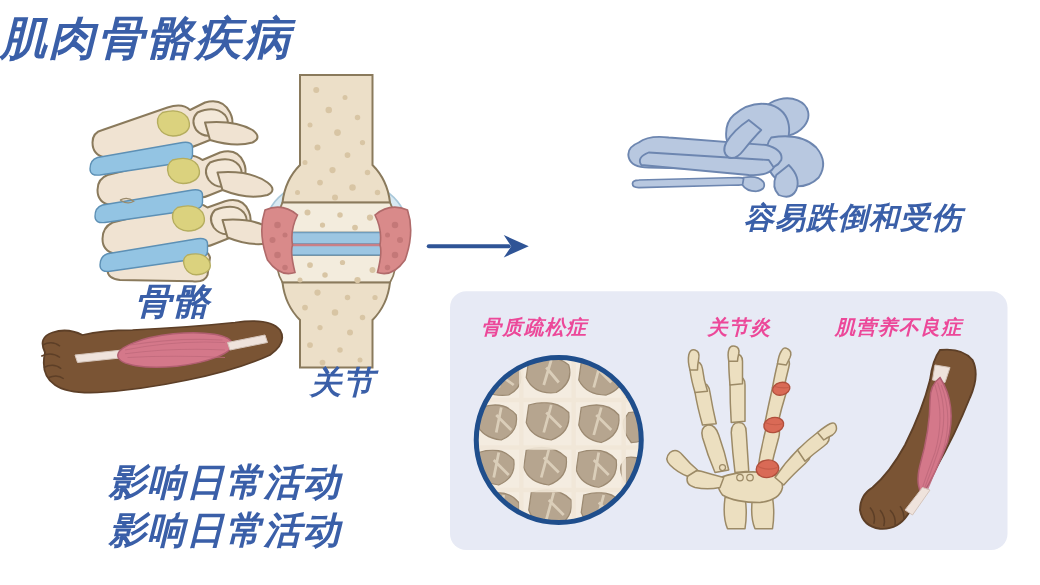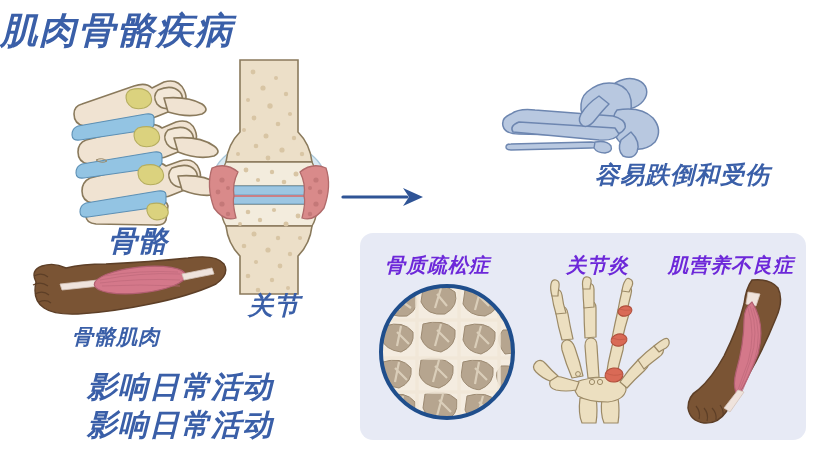--- a/index.html
+++ b/index.html
@@ -91,24 +91,24 @@
     position: absolute;
     left: 360px;
     top: 233px;
     width: 446px;
     height: 207px;
     background: #e7eaf5;
     border-radius: 13px;
   }
   .panel-label {
     position: absolute;
-    color: #6d28d9;
+    color: #ec4899;
     font-weight: bold;
     font-style: italic;
-    font-size: 20px;
+    font-size: 16px;
     white-space: nowrap;
     letter-spacing: 1px;
   }
   .pl-osteo { left: 385px; top: 252px; }
   .pl-arth  { left: 566px; top: 252px; }
   .pl-dyst  { left: 668px; top: 252px; }
 
   .ill-osteo { left: 377px; top: 282px; width: 140px; height: 140px; }
   .ill-hand  { left: 530px; top: 278px; width: 140px; height: 145px; }
   .ill-dyst  { left: 682px; top: 278px; width: 120px; height: 148px; }
@@ -267,21 +267,20 @@
         <path d="M80,28 q40,-8 80,-6"></path>
         <path d="M80,31 q40,-5 80,-3"></path>
         <path d="M82,34 q38,-2 78,0"></path>
         <path d="M84,24 q36,-6 74,-4"></path>
       </g>
 
       <path d="M162,22 L192,16 L194,22 L164,28 Z" fill="#efe3dc" stroke="#d4c4ba" stroke-width="0.8"></path>
     </svg>
   </div>
 
-  <div class="label label-muscle">骨骼肌肉</div>
 
   <div class="block-text impact-text">
     <div>影响日常活动</div>
     <div>影响日常活动</div>
   </div>
 
   <div class="arrow">
     <svg width="86" height="30" viewBox="0 0 86 30">
       <path d="M2,15 L66,15" stroke="#2f5496" stroke-width="3.2" stroke-linecap="round" fill="none"></path>
       <path d="M62,6 L82,15 L62,24 L68,15 Z" fill="#2f5496"></path>

